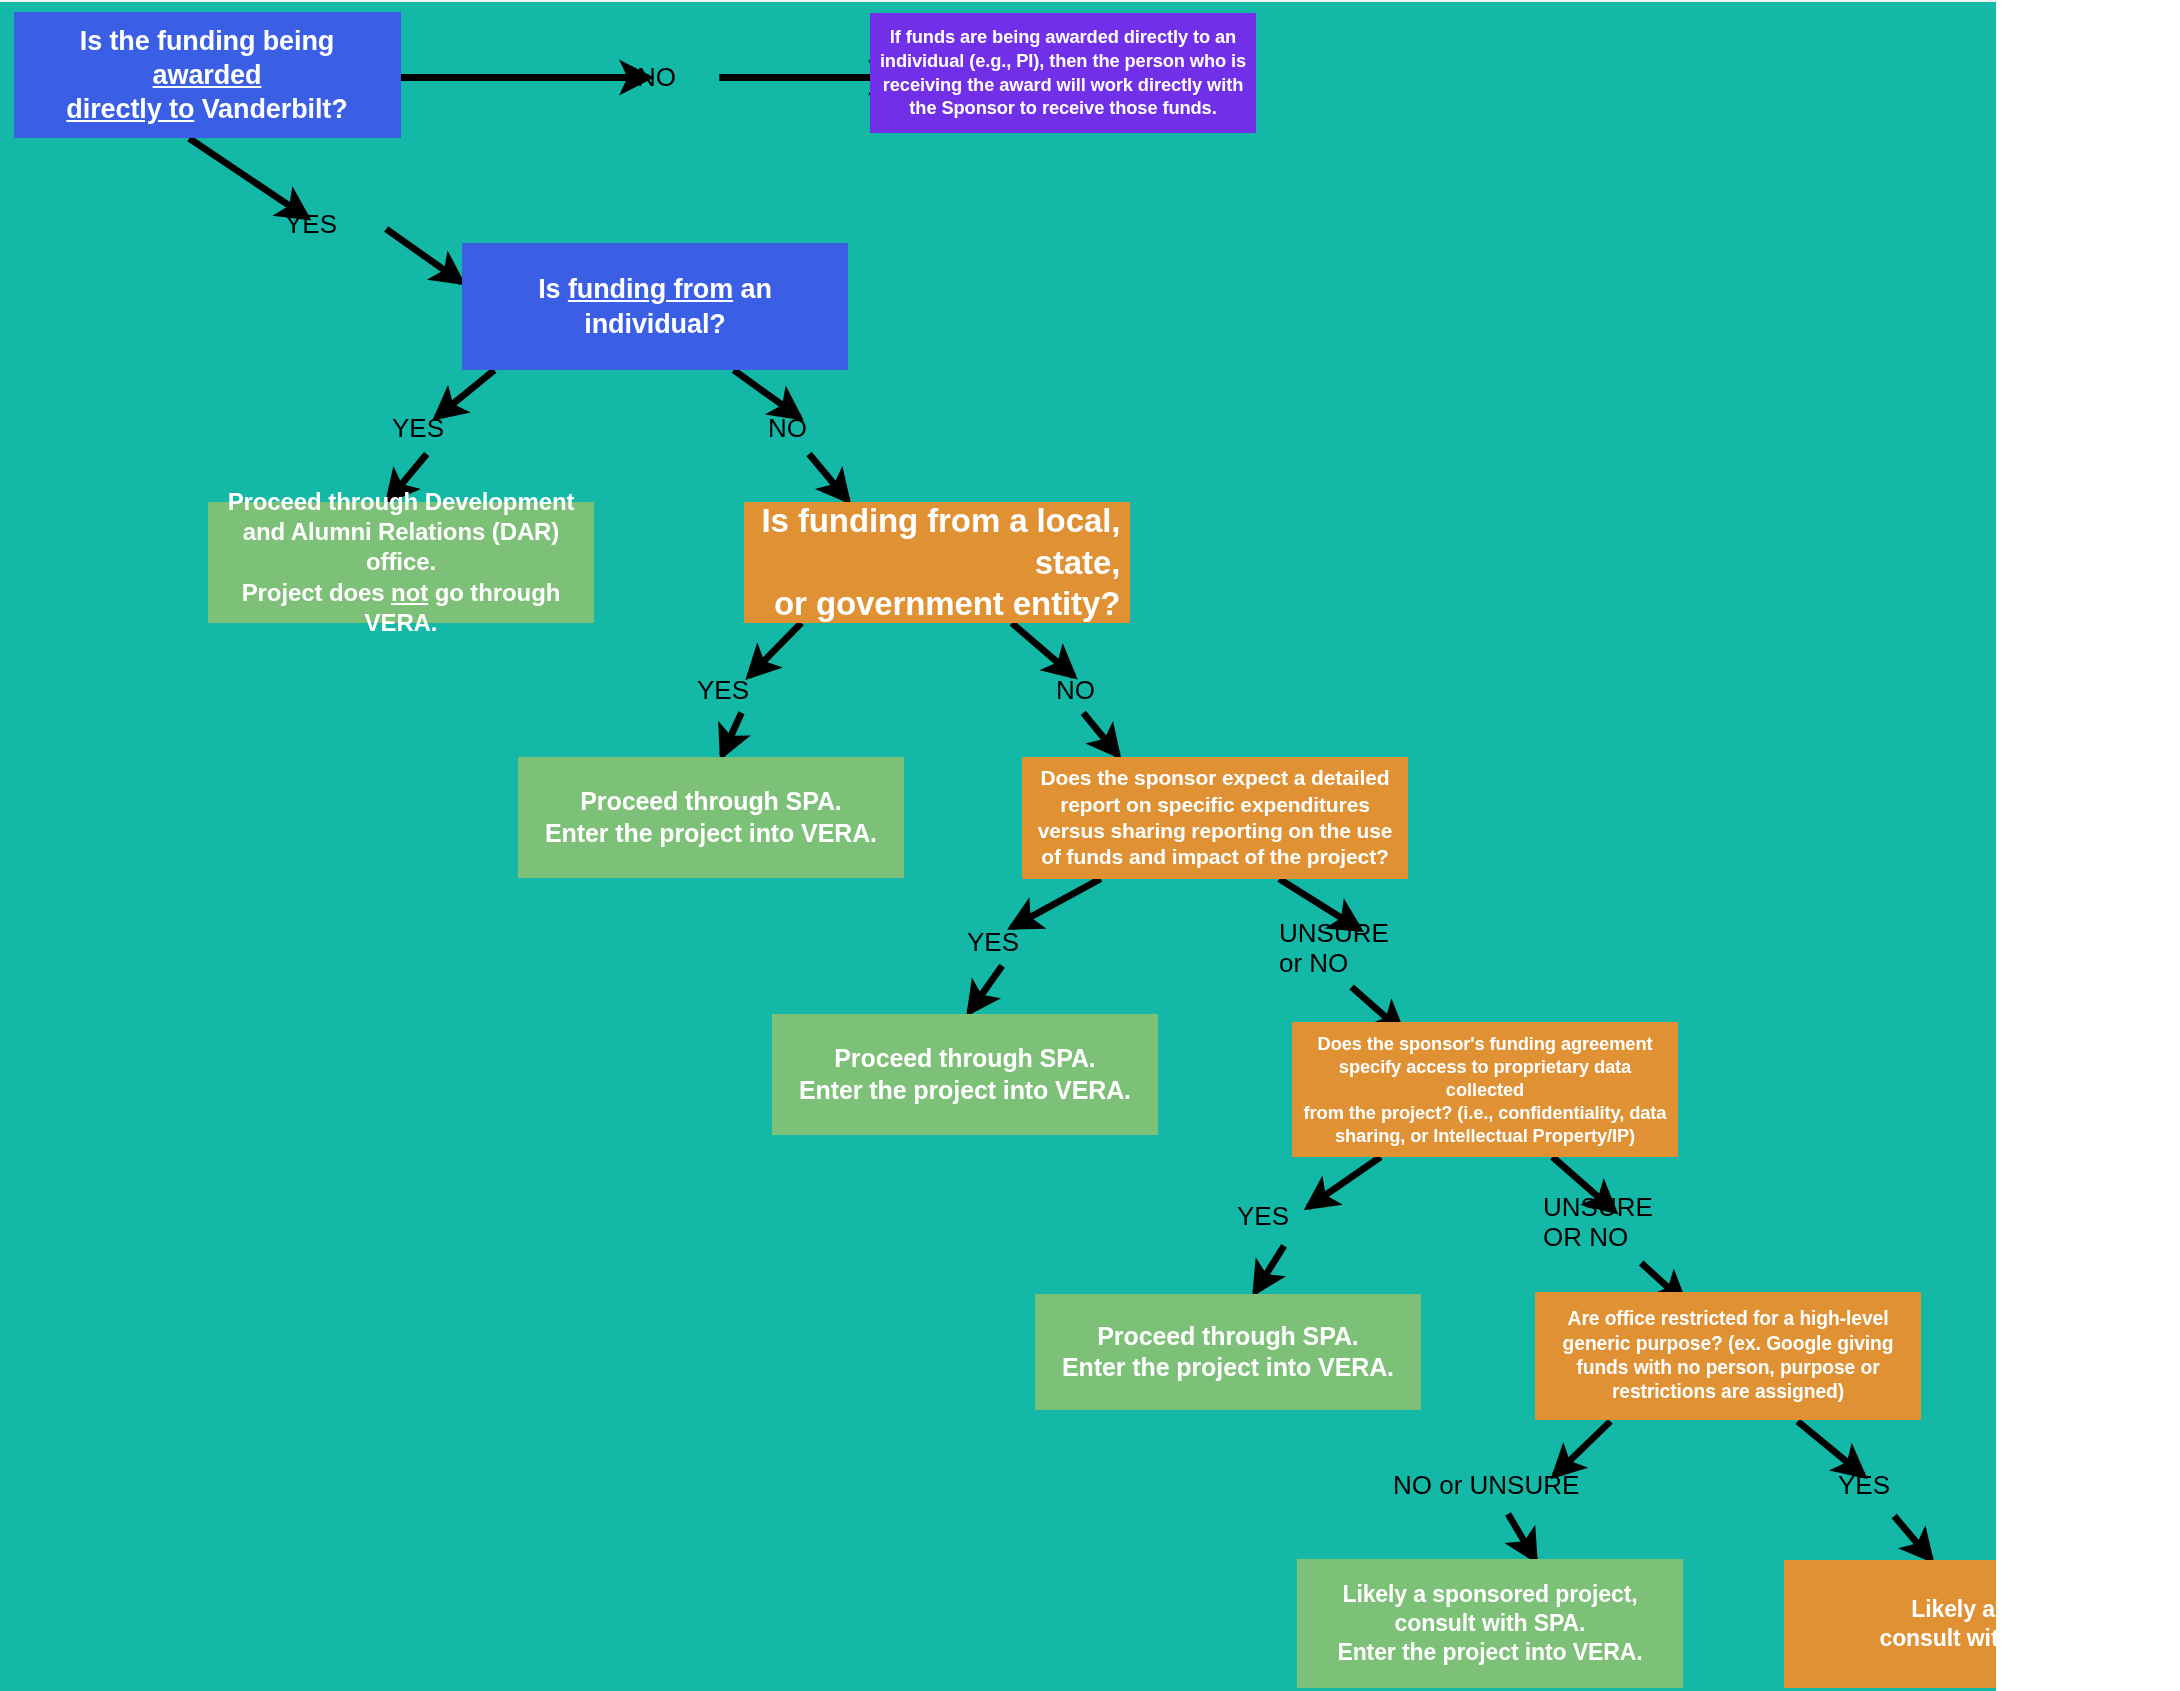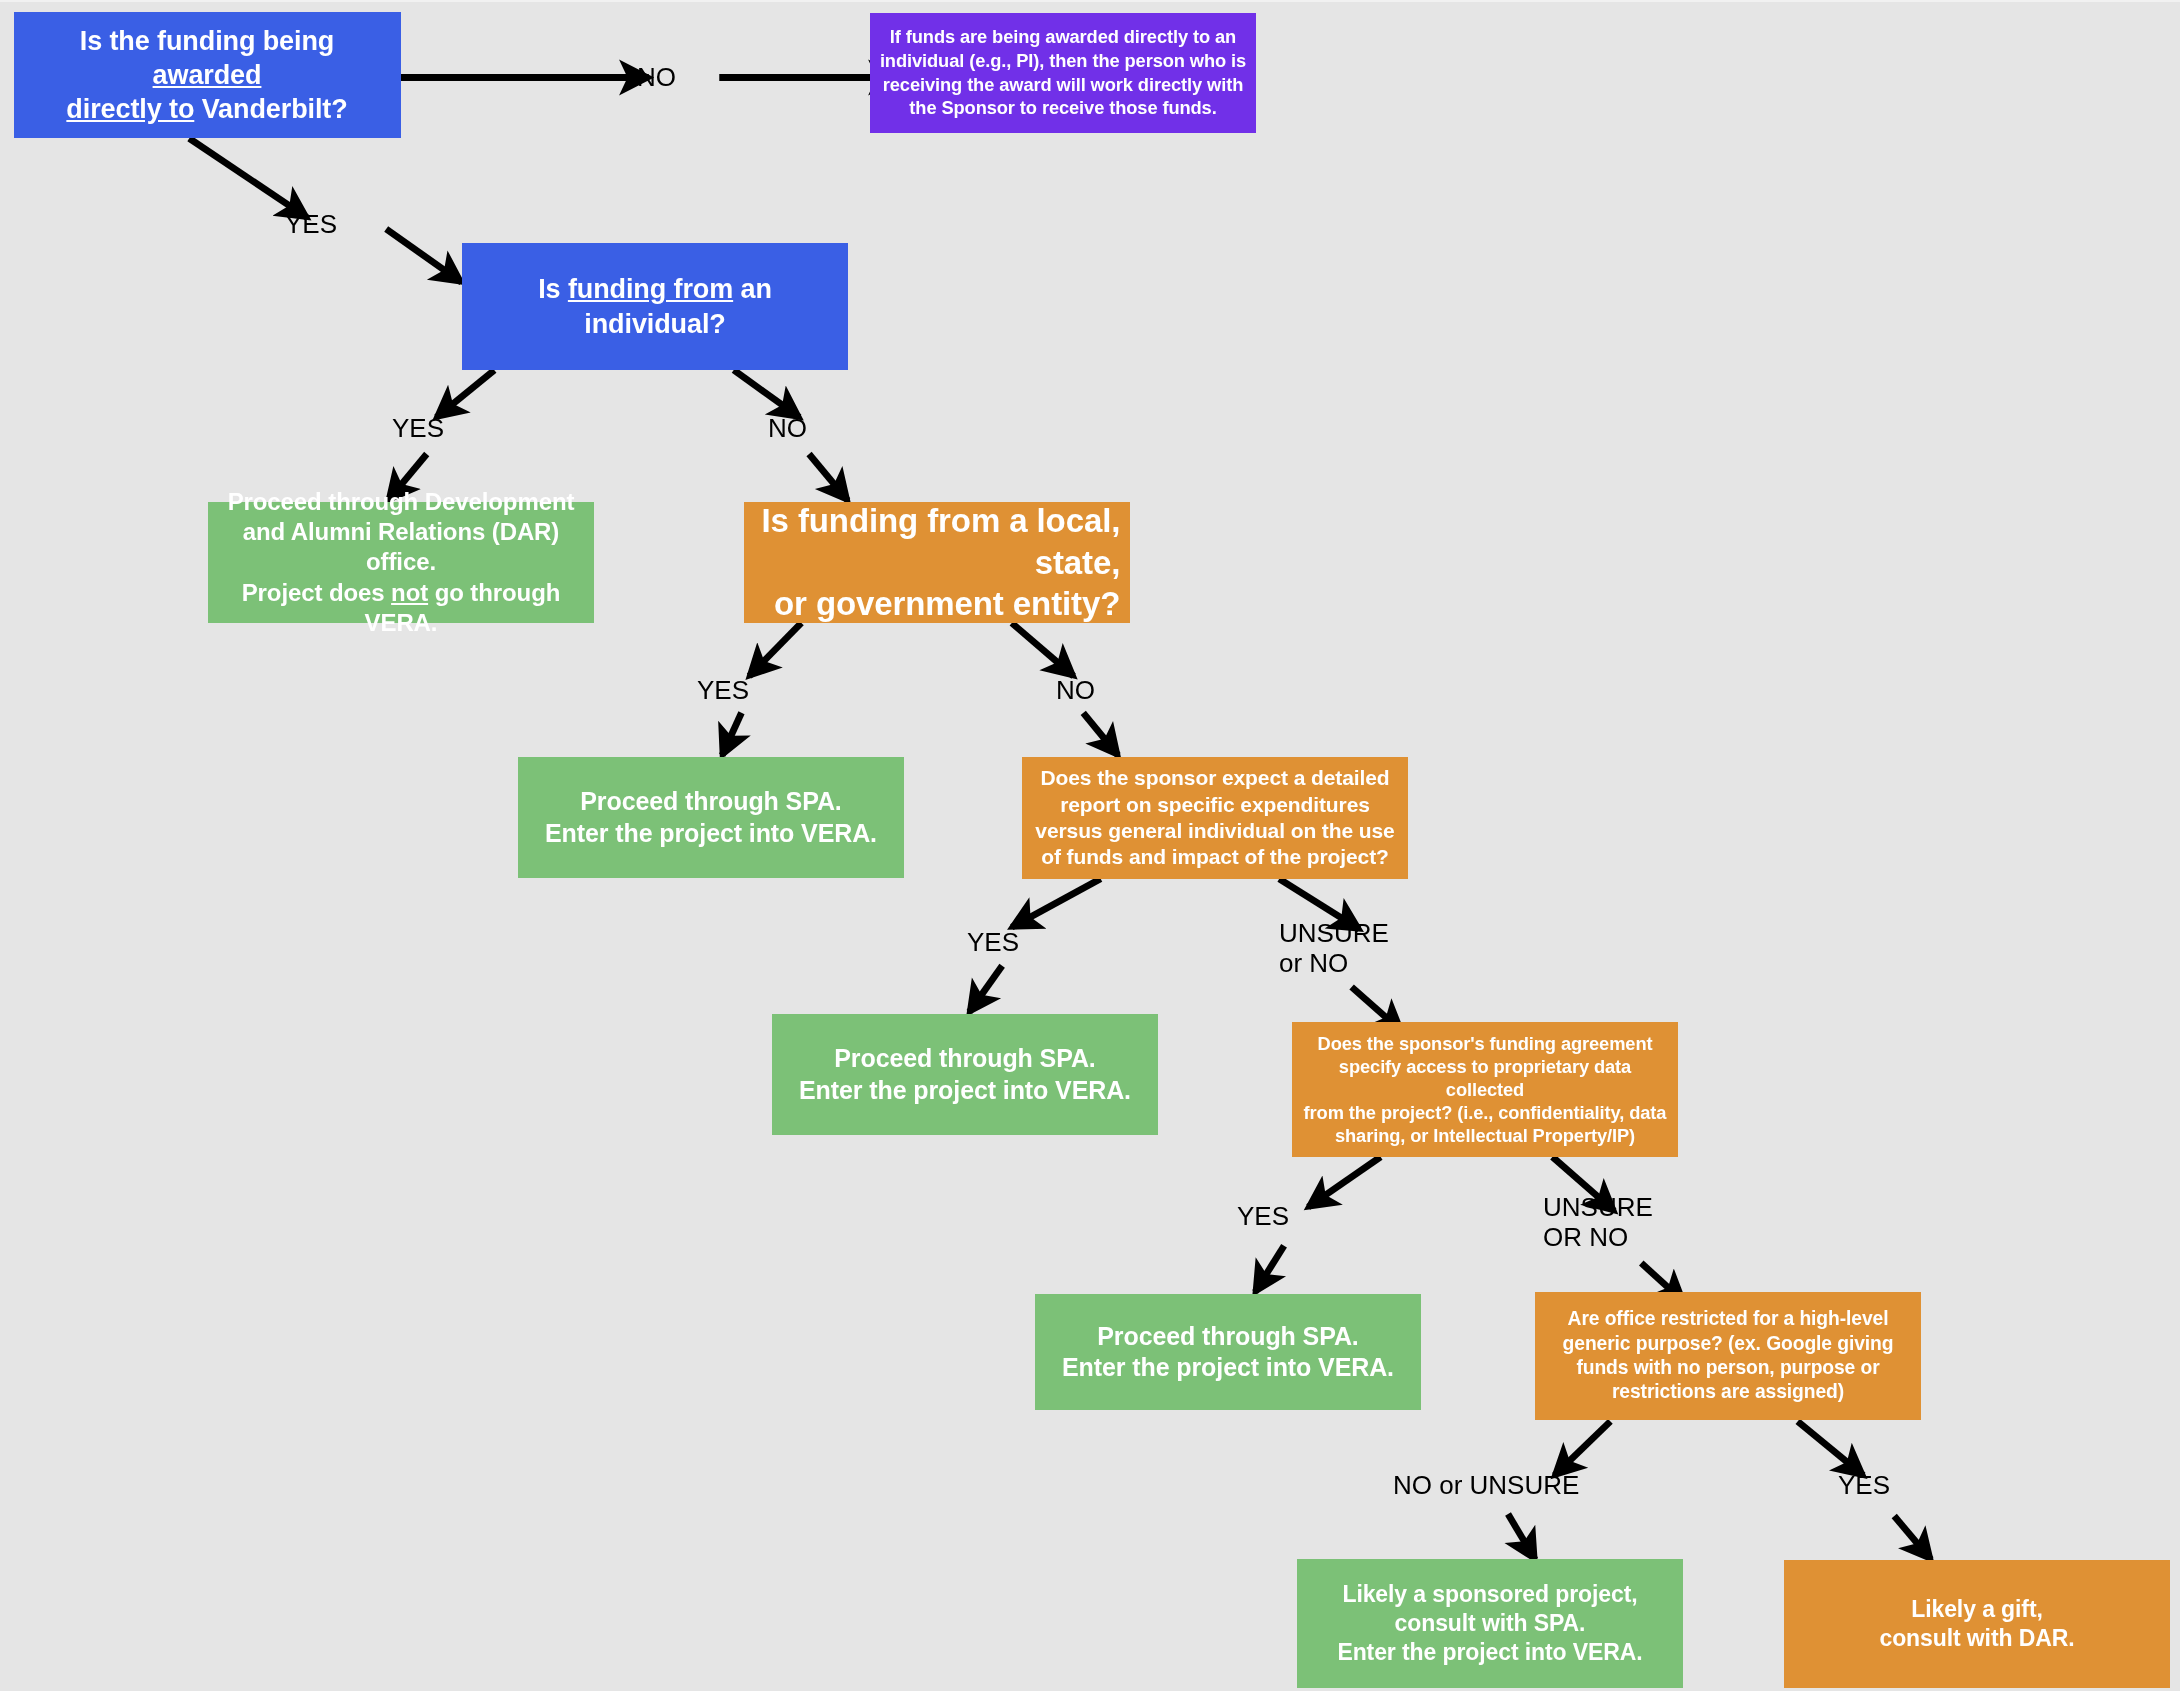--- a/index.html
+++ b/index.html
@@ -5,23 +5,23 @@
   html, body {
     margin: 0;
     padding: 0;
     background: #ffffff;
   }
   body {
     font-family: "Liberation Sans", sans-serif;
   }
   #canvas {
     position: relative;
-    width: 2180px;
+    width: 1996px;
     height: 1692px;
-    background: #e5e5e5;
+    background: #14b8a6;
     overflow: hidden;
   }
   
   #top-hairline {
     position: absolute;
     left: 0; top: 0;
     width: 2180px; height: 1.9px;
     background: #f1f1f1;
   }
   svg#edges {
@@ -134,21 +134,21 @@
 
   <div class="node orange" style="left:744px; top:502px; width:386px; height:121px; font-size:33px;text-align:right;">
     <span class="txt"><span>Is funding from a local, state,</span><br><span>or government entity?</span></span>
   </div>
 
   <div class="node green" style="left:518px; top:757px; width:386px; height:121px; font-size:25px;">
     <span class="txt"><span>Proceed through SPA.</span><br><span>Enter the project into VERA.</span></span>
   </div>
 
   <div class="node orange" style="left:1022px; top:757px; width:386px; height:122px; font-size:21px;">
-    <span class="txt"><span>Does the sponsor expect a detailed</span><br><span>report on specific expenditures</span><br><span>versus general individual on the use</span><br><span>of funds and impact of the project?</span></span>
+    <span class="txt"><span>Does the sponsor expect a detailed</span><br><span>report on specific expenditures</span><br><span>versus sharing reporting on the use</span><br><span>of funds and impact of the project?</span></span>
   </div>
 
   <div class="node green" style="left:772px; top:1014px; width:386px; height:121px; font-size:25px;">
     <span class="txt"><span>Proceed through SPA.</span><br><span>Enter the project into VERA.</span></span>
   </div>
 
   <div class="node orange" style="left:1272px; top:1022px; width:386px; height:135px; font-size:18.3px;margin-left:20px;">
     <span class="txt"><span>Does the sponsor's funding agreement</span><br><span>specify access to proprietary data collected</span><br><span>from the project?  (i.e., confidentiality, data</span><br><span>sharing, or Intellectual Property/IP)</span></span>
   </div>
 

